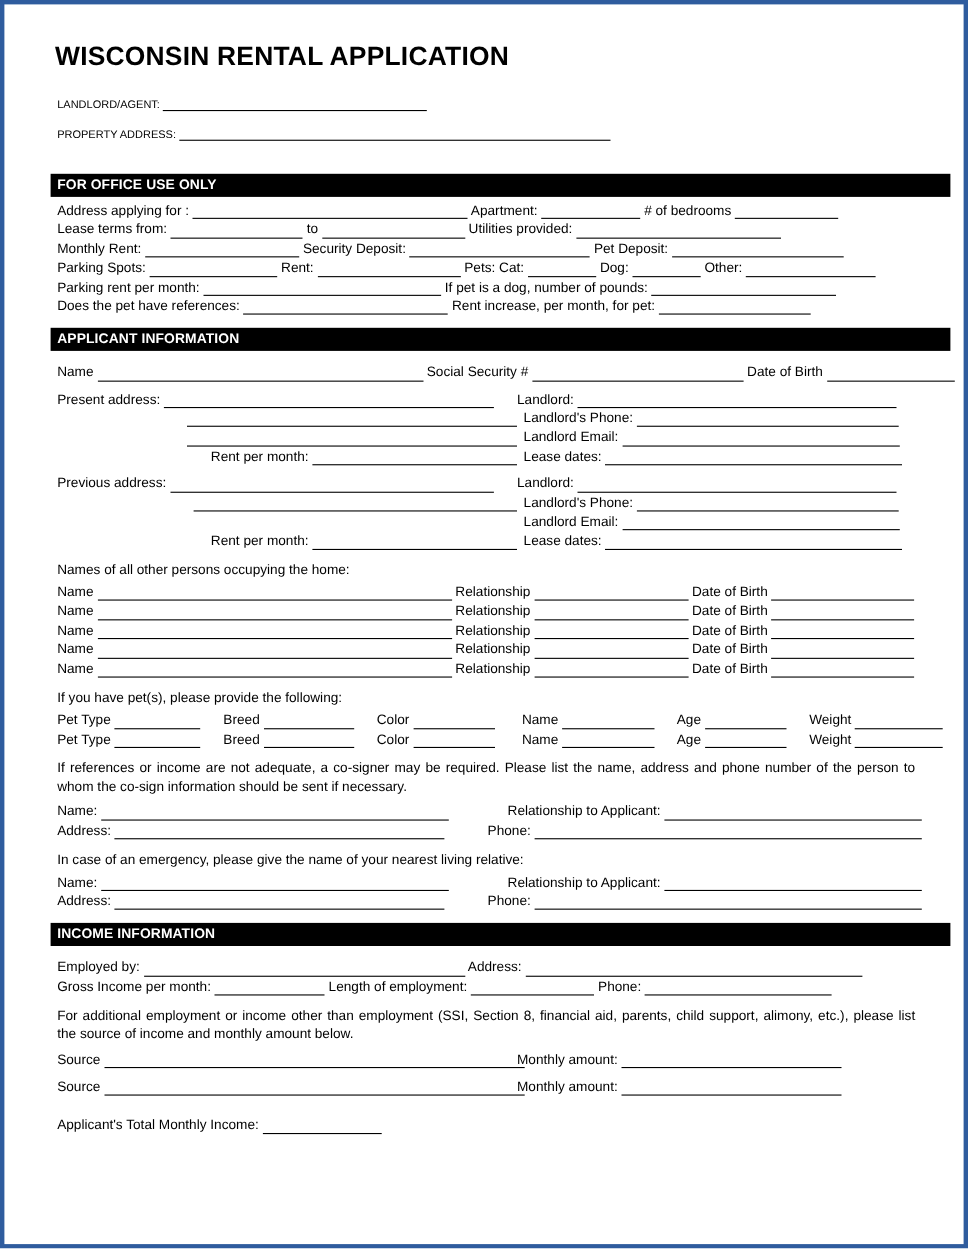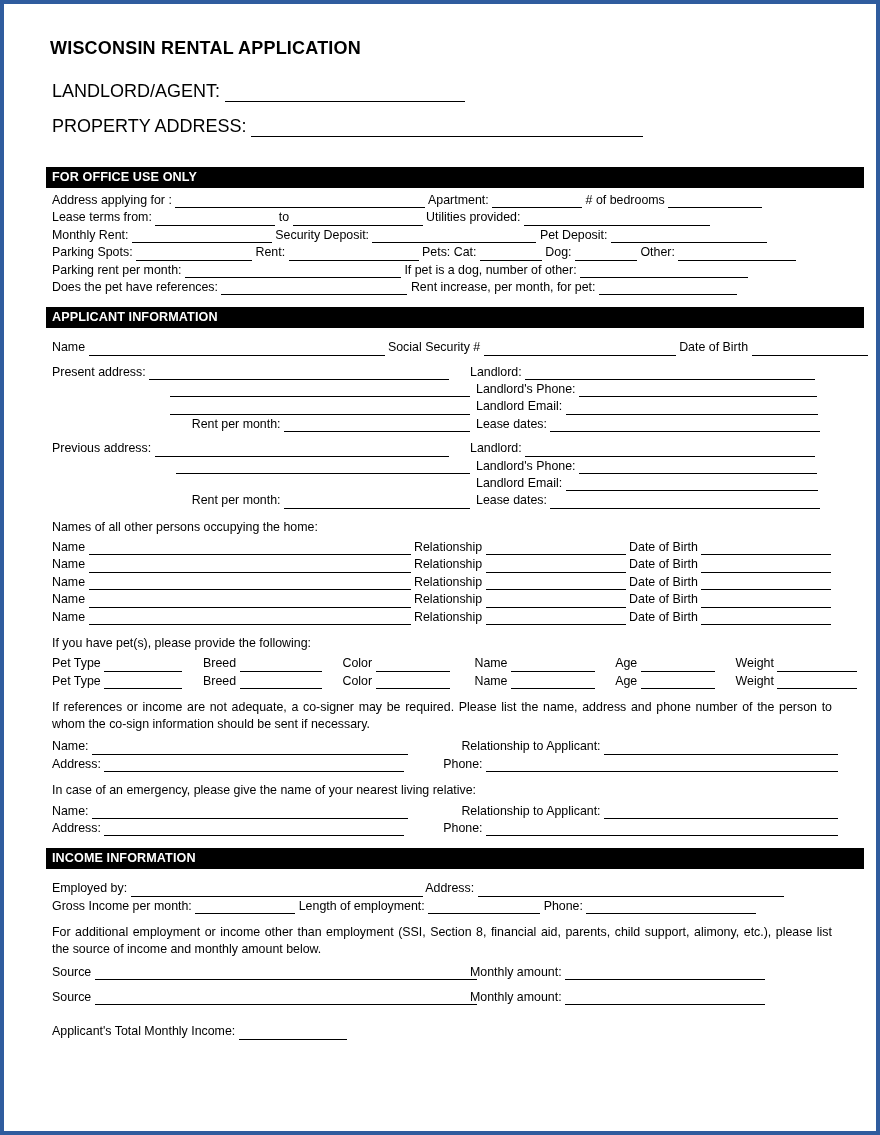--- a/index.html
+++ b/index.html
@@ -26,27 +26,27 @@
     left: 8px;
     top: 8px;
     right: 8px;
     bottom: 8px;
     background: #ffffff;
     box-sizing: border-box;
     padding: 22px 30px 20px 34px;
     overflow: hidden;
   }
   .doc-title {
-    font-size: 18px;
+    font-size: 24px;
     font-weight: bold;
     letter-spacing: 0.2px;
     margin: 4px 0 22px 4px;
   }
   .top-line {
-    font-size: 18px;
+    font-size: 10px;
     margin: 0 0 14px 6px;
     white-space: nowrap;
   }
   .bar {
     background: #000000;
     color: #ffffff;
     font-size: 12.6px;
     font-weight: bold;
     padding: 3px 0 4px 6px;
     letter-spacing: 0.1px;
@@ -149,21 +149,21 @@
         <span class="u" style="width:62px"></span>
         <span>Dog:</span>
         <span class="u" style="width:62px"></span>
         <span>Other:</span>
         <span class="u" style="width:118px"></span>
       </div>
 
       <div class="row">
         <span>Parking rent per month:</span>
         <span class="u" style="width:216px"></span>
-        <span>If pet is a dog, number of other:</span>
+        <span>If pet is a dog, number of pounds:</span>
         <span class="u" style="width:168px"></span>
       </div>
 
       <div class="row">
         <span>Does the pet have references:</span>
         <span class="u" style="width:186px"></span>
         <span>Rent increase, per month, for pet:</span>
         <span class="u" style="width:138px"></span>
       </div>
     </div>

